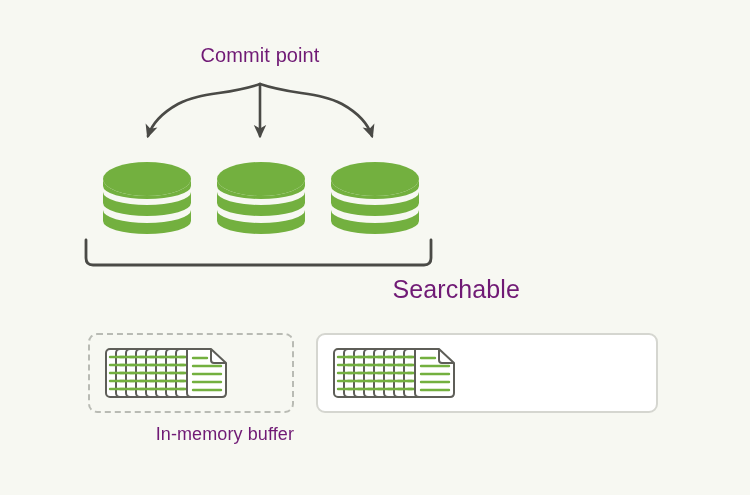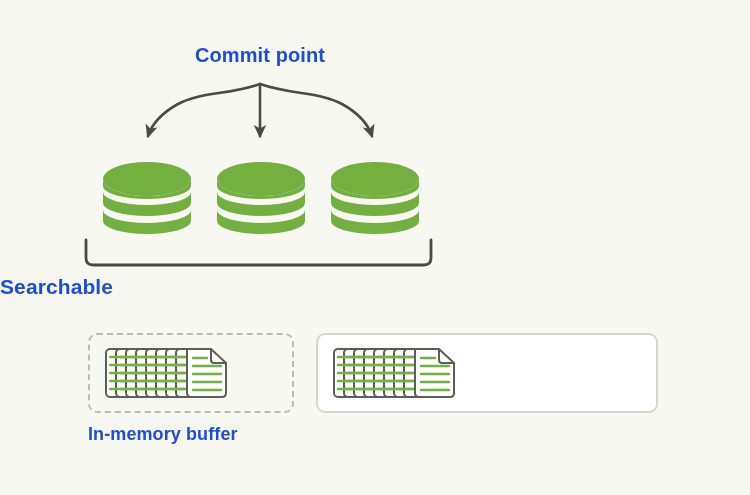--- a/index.html
+++ b/index.html
@@ -12,44 +12,44 @@
   }
   #canvas {
     position: relative;
     width: 750px;
     height: 495px;
     background: #f7f8f2;
     overflow: hidden;
   }
   .label {
     position: absolute;
-    font-weight: bold;
-    color: #1d4ed8;
+    font-weight: normal;
+    color: #701a75;
     white-space: nowrap;
     letter-spacing: 0.1px;
   }
   #commit-point-label {
     left: 0;
     top: 44px;
     width: 520px;
     text-align: center;
     font-size: 20px;
   }
   #searchable-label {
     left: 0;
     top: 275px;
     width: 520px;
-    text-align: left;
-    font-size: 21px;
+    text-align: right;
+    font-size: 25px;
   }
   #inmem-label {
     left: 88px;
     top: 424px;
     width: 206px;
-    text-align: left;
+    text-align: right;
     font-size: 18px;
   }
   #translog-label {
     left: 316px;
     top: 424px;
     width: 342px;
     text-align: center;
     font-size: 18px;
   }
   #arrows-svg, #bracket-svg {

